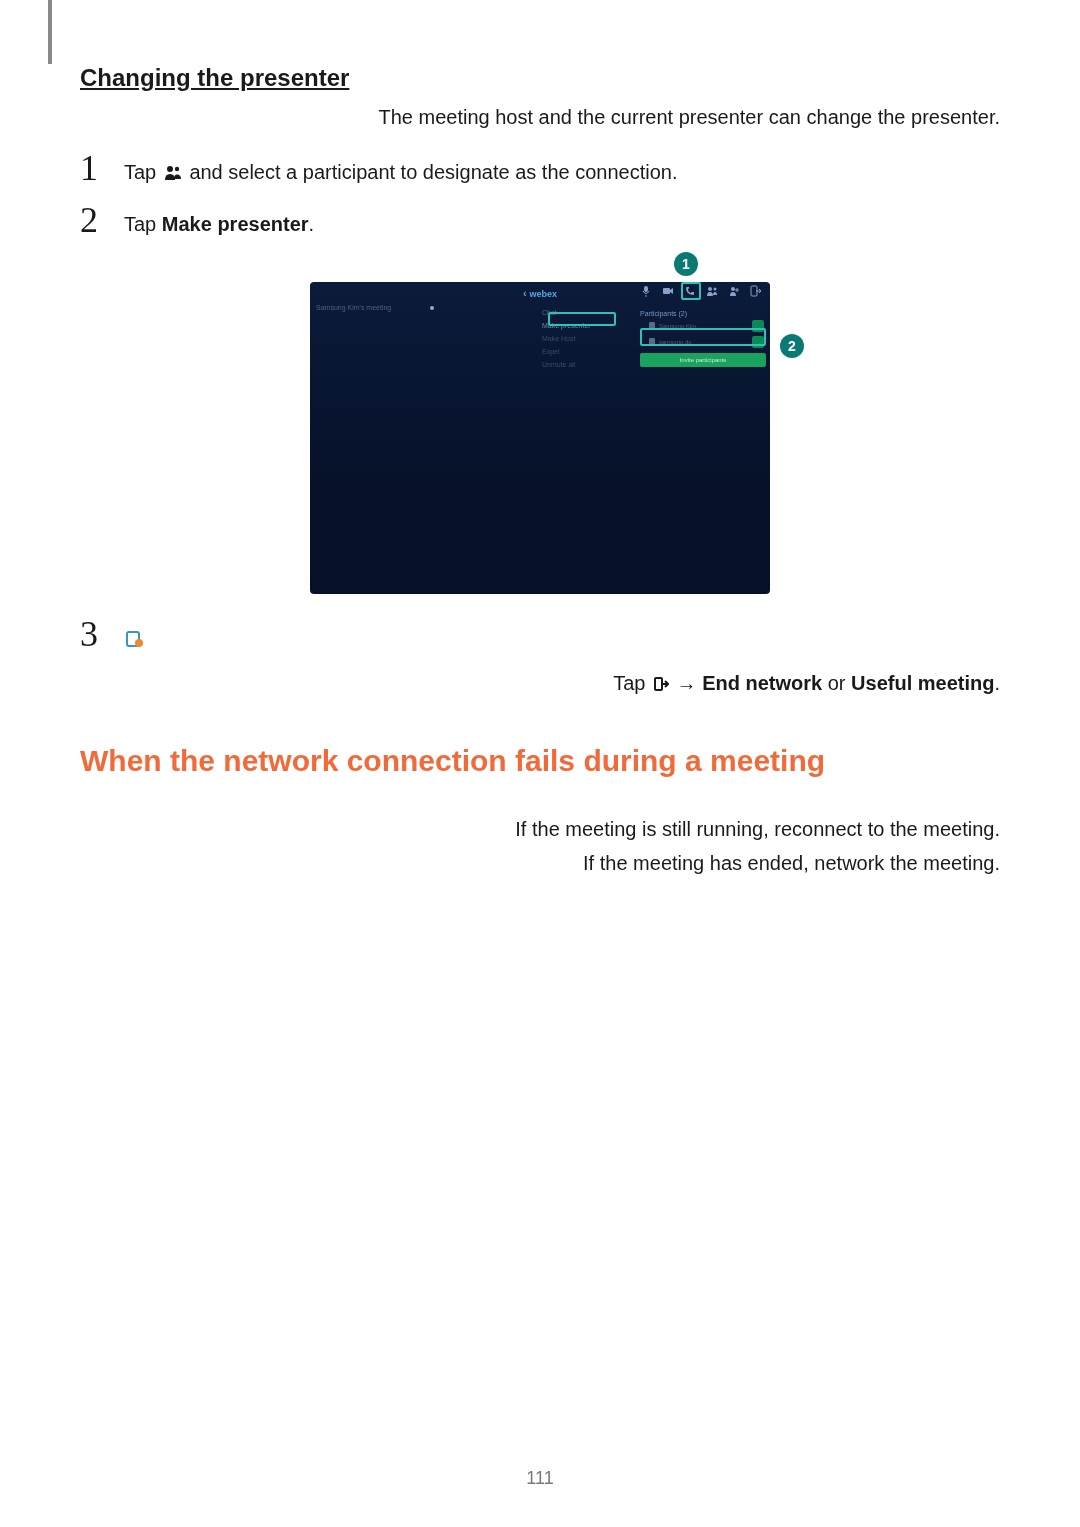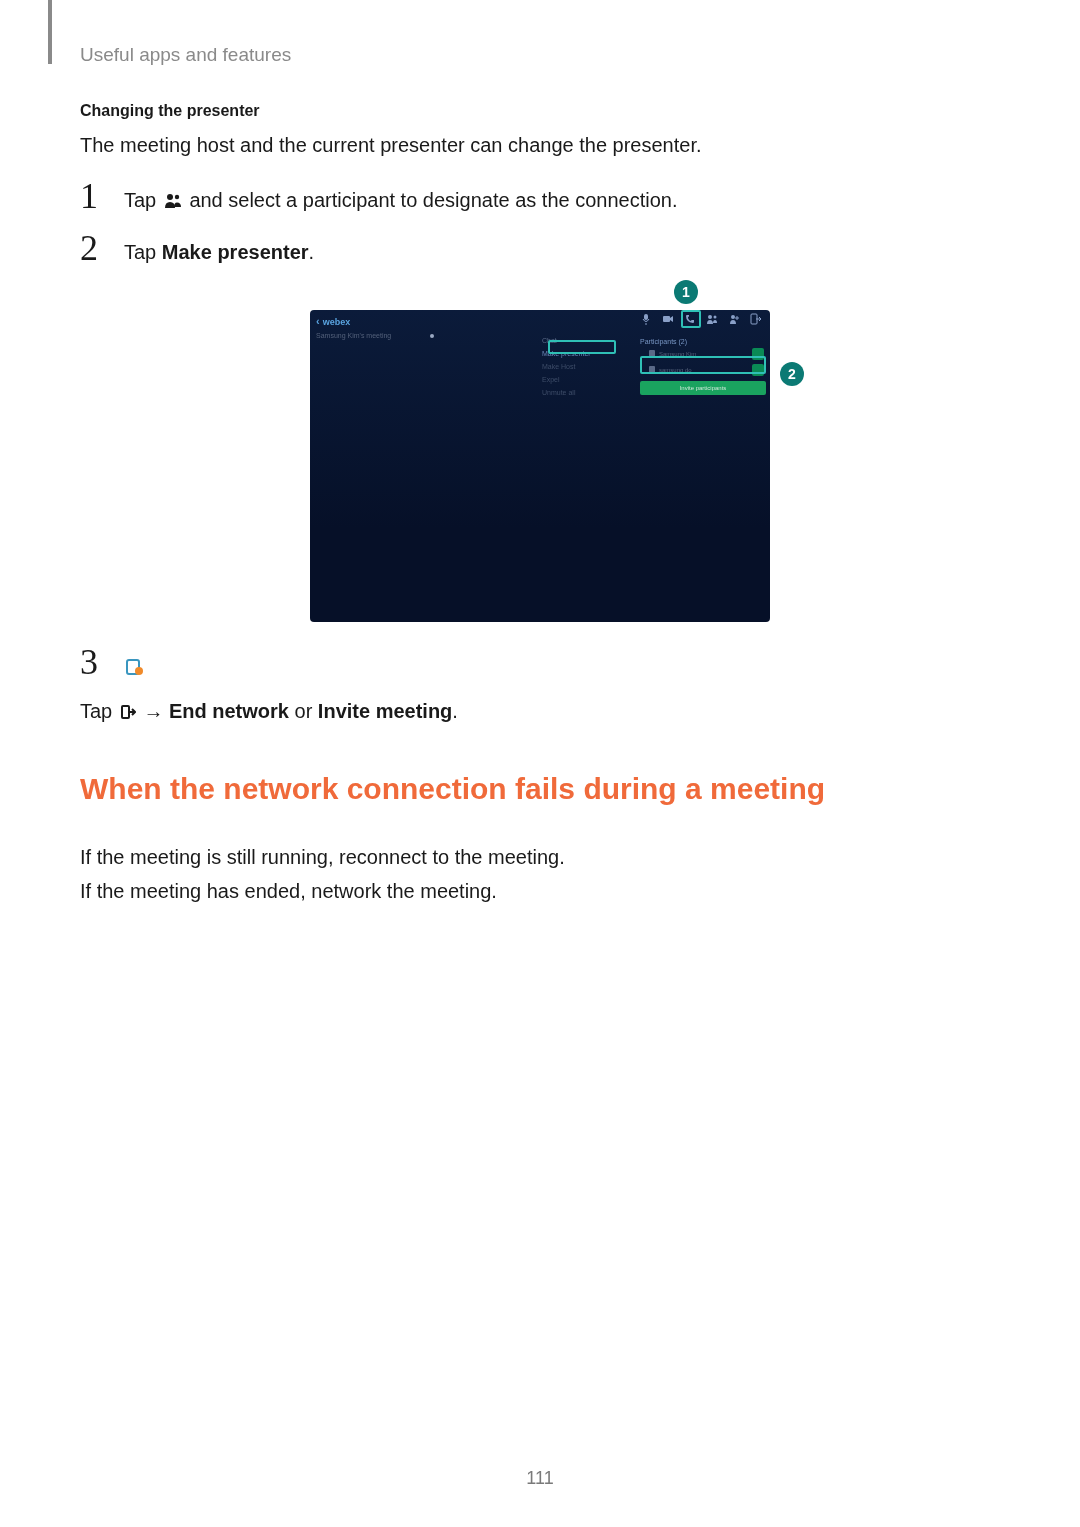--- a/index.html
+++ b/index.html
@@ -23,28 +23,30 @@
     width: 4px;
     height: 64px;
     background: #8a8a8a;
   }
   .header-breadcrumb {
     font-size: 19px;
     color: #8a8a8a;
     margin: 4px 0 36px 0;
   }
   .sub-heading {
-    font-size: 16px;
+    font-size: 24px;
     font-weight: 700;
     margin: 24px 0 10px 0;
+    text-decoration: underline;
   }
   .body-text {
     font-size: 20px;
     line-height: 1.5;
     margin: 4px 0 18px 0;
+    text-align: right;
   }
   .step {
     display: flex;
     align-items: flex-start;
     margin: 8px 0 14px 0;
   }
   .step-num {
     font-size: 36px;
     font-weight: 300;
     width: 36px;
@@ -99,21 +101,21 @@
     border-radius: 4px;
     overflow: hidden;
   }
   .shot-topbar {
     height: 18px;
     display: flex;
     align-items: center;
     padding: 2px 6px;
     color: #6fb0e8;
     font-size: 9px;
-    justify-content: flex-start;
+    justify-content: center;
   }
   .shot-toolrow {
     position: absolute;
     right: 6px;
     top: 2px;
     display: flex;
     gap: 6px;
   }
   .shot-tool {
     width: 16px;
@@ -213,21 +215,20 @@
     box-sizing: border-box;
   }
 </style>
 </head>
 <body>
 
 <div class="page">
 
   <div class="side-tick"></div>
 
-  <div class="header-breadcrumb">Useful apps and features</div>
 
   <div class="sub-heading">Changing the presenter</div>
 
   <div class="body-text">The meeting host and the current presenter can change the presenter.</div>
 
   <div class="step">
     <div class="step-num">1</div>
     <div class="step-text">
       <span>Tap </span>
       <span class="icon-inline">
@@ -359,21 +360,21 @@
 
   <div class="body-text">
     <span>Tap </span>
     <span class="icon-inline">
       <svg width="16" height="16" viewBox="0 0 16 16">
         <rect x="1" y="1" width="9" height="14" rx="2" fill="#1a1a1a"></rect>
         <rect x="3" y="3" width="5" height="10" fill="#fff"></rect>
         <path d="M8 8 H15 M12 5 L15 8 L12 11" stroke="#1a1a1a" stroke-width="2" fill="none"></path>
       </svg>
     </span>
-    <span> → </span><span class="strong">End network</span><span> or </span><span class="strong">Invite meeting</span><span>.</span>
+    <span> → </span><span class="strong">End network</span><span> or </span><span class="strong">Useful meeting</span><span>.</span>
   </div>
 
   <div class="section-heading">When the network connection fails during a meeting</div>
   <div class="body-text" style="margin-bottom:4px;margin-top:36px;">If the meeting is still running, reconnect to the meeting.</div>
   <div class="body-text">If the meeting has ended, network the meeting.</div>
 
   <div class="page-number">111</div>
 
 </div>
 

